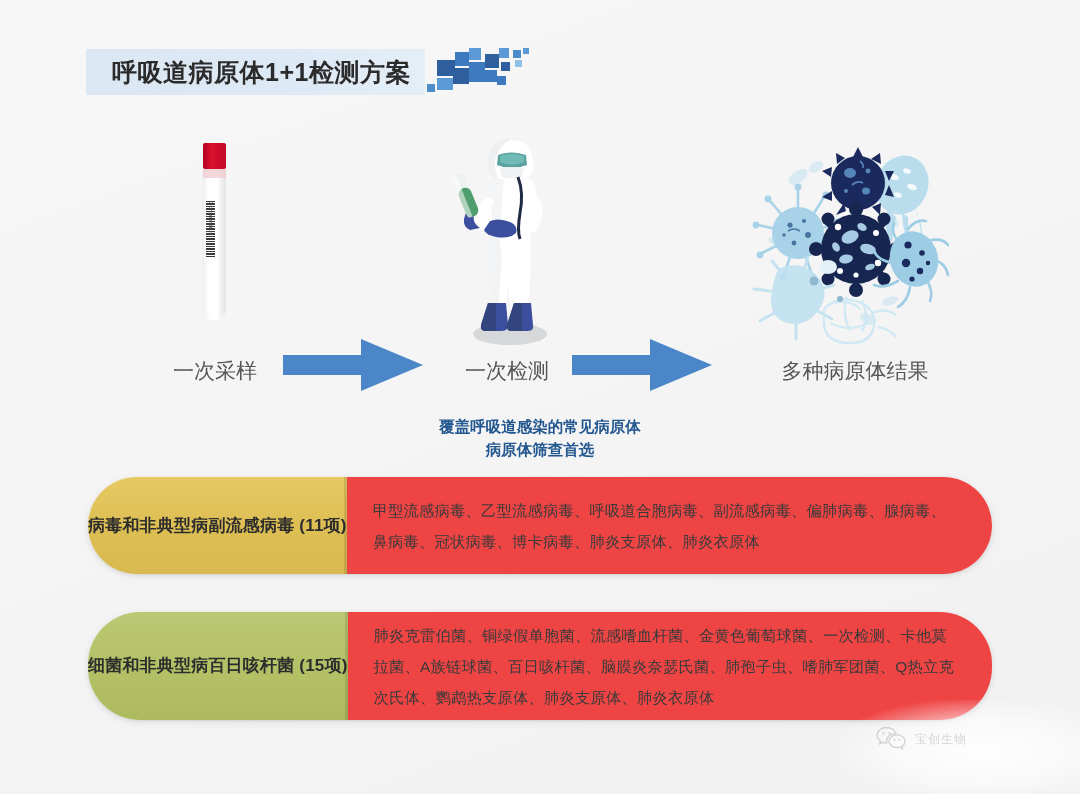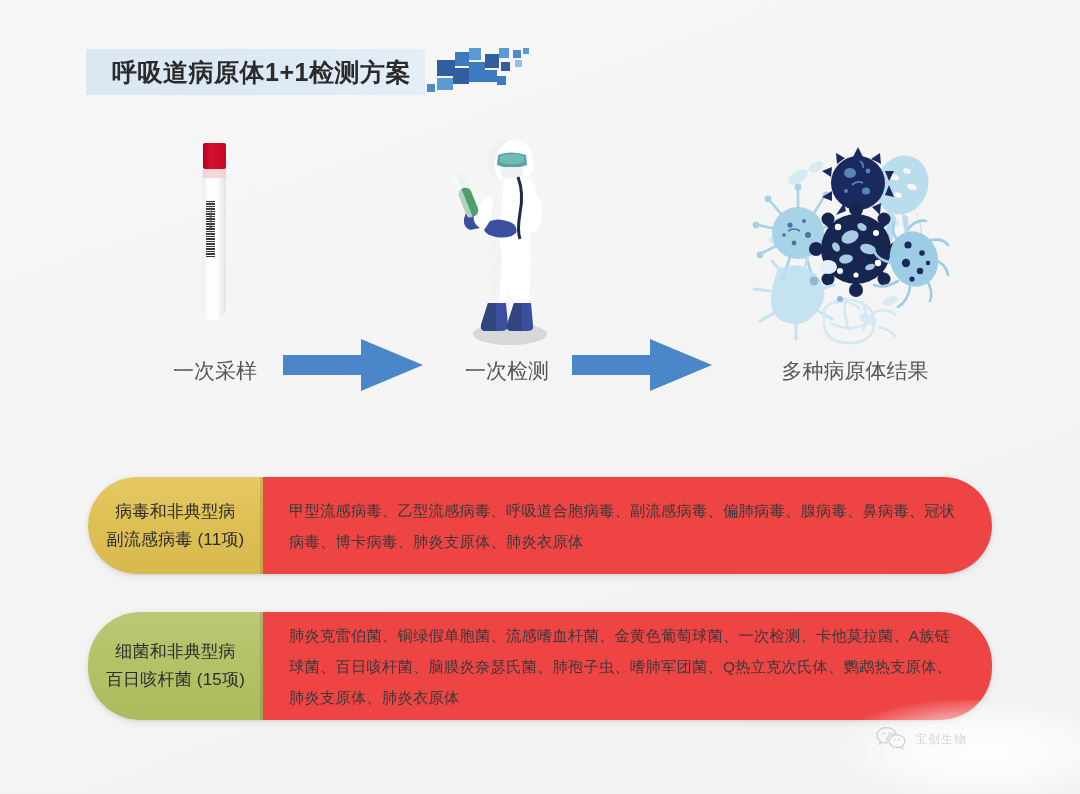--- a/index.html
+++ b/index.html
@@ -189,25 +189,25 @@
     overflow: hidden;
     background: #ffffff;
     box-shadow: 0 2px 7px rgba(0,0,0,0.10), 0 1px 2px rgba(0,0,0,0.06);
   }
   .panel-1 { top: 477px; height: 97px; }
   .panel-2 { top: 612px; height: 108px; }
 
   .panel-tag {
     flex: 0 0 175px;
     display: flex;
-    flex-direction: column;
+    flex-direction: row;
     align-items: center;
     justify-content: center;
     font-size: 17px;
-    font-weight: normal;
+    font-weight: bold;
     color: #2d2d2d;
     line-height: 28px;
     letter-spacing: 0.2px;
     position: relative;
   }
   .panel-tag::after {
     content: "";
     position: absolute;
     right: 0; top: 0;
     width: 3px; height: 100%;
@@ -519,20 +519,24 @@
       <g fill="#e3f1f8">
         <ellipse cx="86" cy="134" rx="9" ry="7"></ellipse>
       </g>
     </svg>
   </div>
 
   <div class="step-label step-1">一次采样</div>
   <div class="step-label step-2">一次检测</div>
   <div class="step-label step-3">多种病原体结果</div>
 
+  <div class="subtitle">
+    <div>覆盖呼吸道感染的常见病原体</div>
+    <div>病原体筛查首选</div>
+  </div>
 
   <div class="panel panel-1">
     <div class="panel-tag tag-yellow">
       <span>病毒和非典型病</span>
       <span>副流感病毒 (11项)</span>
     </div>
     <div class="panel-body">
       <div class="panel-text">甲型流感病毒、乙型流感病毒、呼吸道合胞病毒、副流感病毒、偏肺病毒、腺病毒、鼻病毒、冠状病毒、博卡病毒、肺炎支原体、肺炎衣原体</div>
     </div>
   </div>

